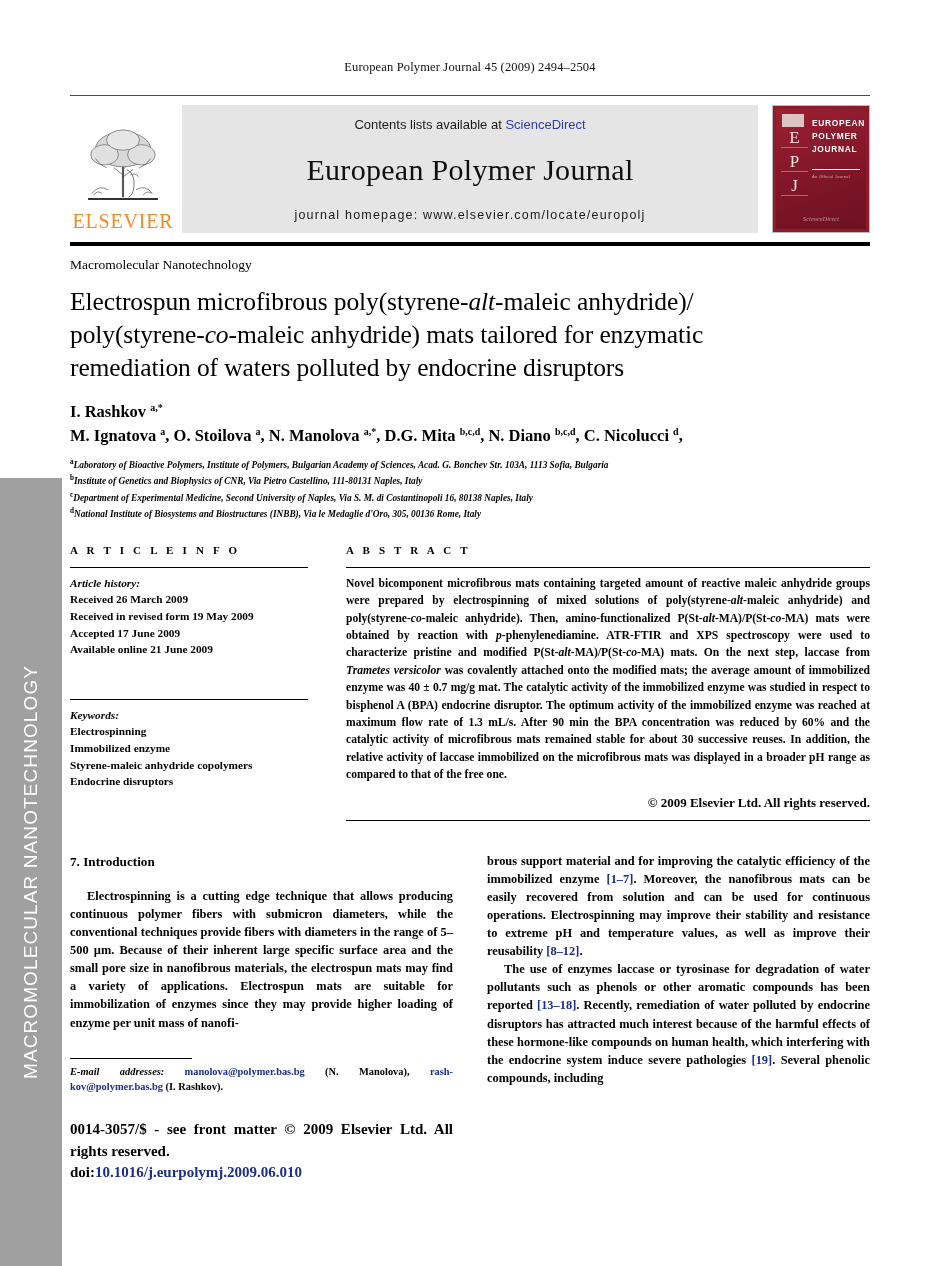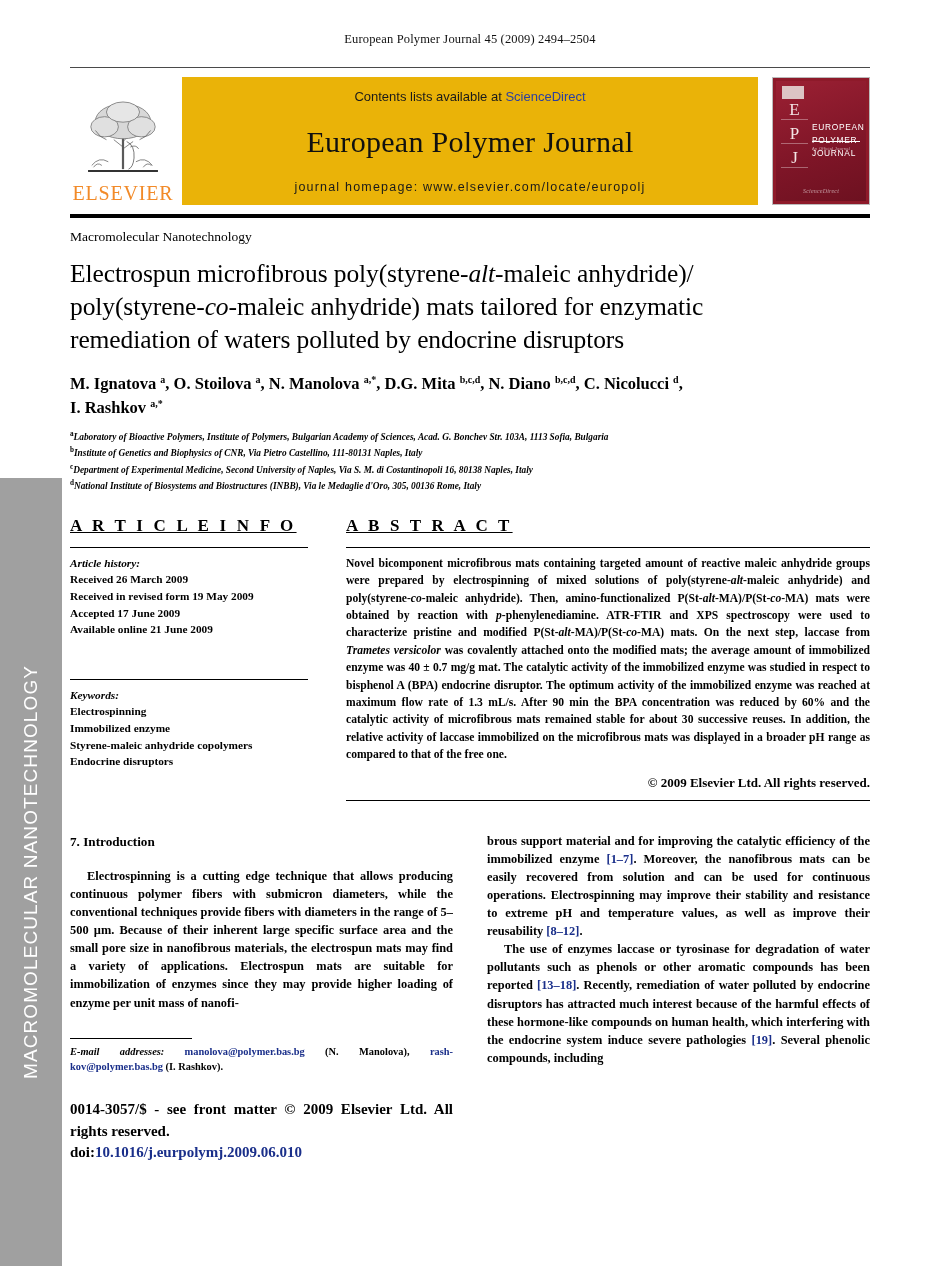--- a/index.html
+++ b/index.html
@@ -44,21 +44,21 @@
     left: 70px;
     top: 0;
     width: 800px;
     height: 1266px;
   }
 
   
   .running-head {
     text-align: center;
     font-size: 12.5px;
-    padding-top: 32px;
+    padding-top: 60px;
     letter-spacing: 0.15px;
     color: #111;
   }
 
   
   .masthead {
     margin-top: 20px;
     border-top: 1.4px solid #4a4a4a;
     padding-top: 9px;
     display: flex;
@@ -82,21 +82,21 @@
     font-family: "Liberation Serif", serif;
     color: #F28A28;
     font-size: 20px;
     letter-spacing: 0.8px;
     line-height: 1;
     margin-top: 1px;
     font-weight: 400;
   }
   .journal-band {
     flex: 1 1 auto;
-    background: #eab308;
+    background: #e5e5e5;
     margin: 0 14px 0 6px;
     display: flex;
     flex-direction: column;
     align-items: center;
     justify-content: space-between;
     padding: 12px 0 11px 0;
   }
   .contents-line {
     font-family: "Liberation Sans", sans-serif;
     font-size: 13px;
@@ -144,27 +144,28 @@
     text-align: center;
     color: #f3e6e6;
     font-family: "Liberation Serif", serif;
     font-size: 17px;
     line-height: 1.05;
     border-bottom: 1px solid rgba(255,255,255,.35);
   }
   .cover-title {
     position: absolute;
     left: 36px;
-    top: 40px;
+    top: 8px;
     right: 5px;
     color: #ffffff;
     font-family: "Liberation Sans", sans-serif;
     font-size: 8.4px;
     letter-spacing: 0.7px;
     line-height: 1.55;
+    font-weight: bold;
   }
   .cover-rule {
     position: absolute;
     left: 36px;
     top: 60px;
     width: 48px;
     height: 1.3px;
     background: #ffffff;
   }
   .cover-sub {
@@ -251,24 +252,23 @@
     flex: 0 0 238px;
     padding-right: 22px;
   }
   .col-abs {
     flex: 1 1 auto;
     padding-left: 16px;
   }
   .hdr-spaced {
     font-family: "Liberation Serif", serif;
     font-weight: bold;
-    font-size: 17px;
+    font-size: 11px;
     letter-spacing: 3.2px;
     margin-bottom: 11px;
-    text-decoration: underline;
   }
   .rule-thin {
     border-top: 1px solid #000;
     margin-bottom: 7px;
   }
   .info-block {
     font-size: 11.3px;
     line-height: 1.47;
     font-weight: bold;
   }
@@ -407,22 +407,22 @@
 
   <div class="section-label">Macromolecular Nanotechnology</div>
 
   <h1 class="art-title">
     <span><span>Electrospun microfibrous poly(styrene-</span><i>alt</i><span>-maleic anhydride)/</span></span><br>
     <span><span>poly(styrene-</span><i>co</i><span>-maleic anhydride) mats tailored for enzymatic</span></span><br>
     <span>remediation of waters polluted by endocrine disruptors</span>
   </h1>
 
   <div class="authors">
+    <div>I. Rashkov <sup>a,*</sup></div>
     <div>M. Ignatova <sup>a</sup>, O. Stoilova <sup>a</sup>, N. Manolova <sup>a,*</sup>, D.G. Mita <sup>b,c,d</sup>, N. Diano <sup>b,c,d</sup>, C. Nicolucci <sup>d</sup>,</div>
-    <div>I. Rashkov <sup>a,*</sup></div>
   </div>
 
   <div class="affils">
     <div><sup>a</sup><span>Laboratory of Bioactive Polymers, Institute of Polymers, Bulgarian Academy of Sciences, Acad. G. Bonchev Str. 103A, 1113 Sofia, Bulgaria</span></div>
     <div><sup>b</sup><span>Institute of Genetics and Biophysics of CNR, Via Pietro Castellino, 111-80131 Naples, Italy</span></div>
     <div><sup>c</sup><span>Department of Experimental Medicine, Second University of Naples, Via S. M. di Costantinopoli 16, 80138 Naples, Italy</span></div>
     <div><sup>d</sup><span>National Institute of Biosystems and Biostructures (INBB), Via le Medaglie d'Oro, 305, 00136 Rome, Italy</span></div>
   </div>
 
   <div class="info-abs">

